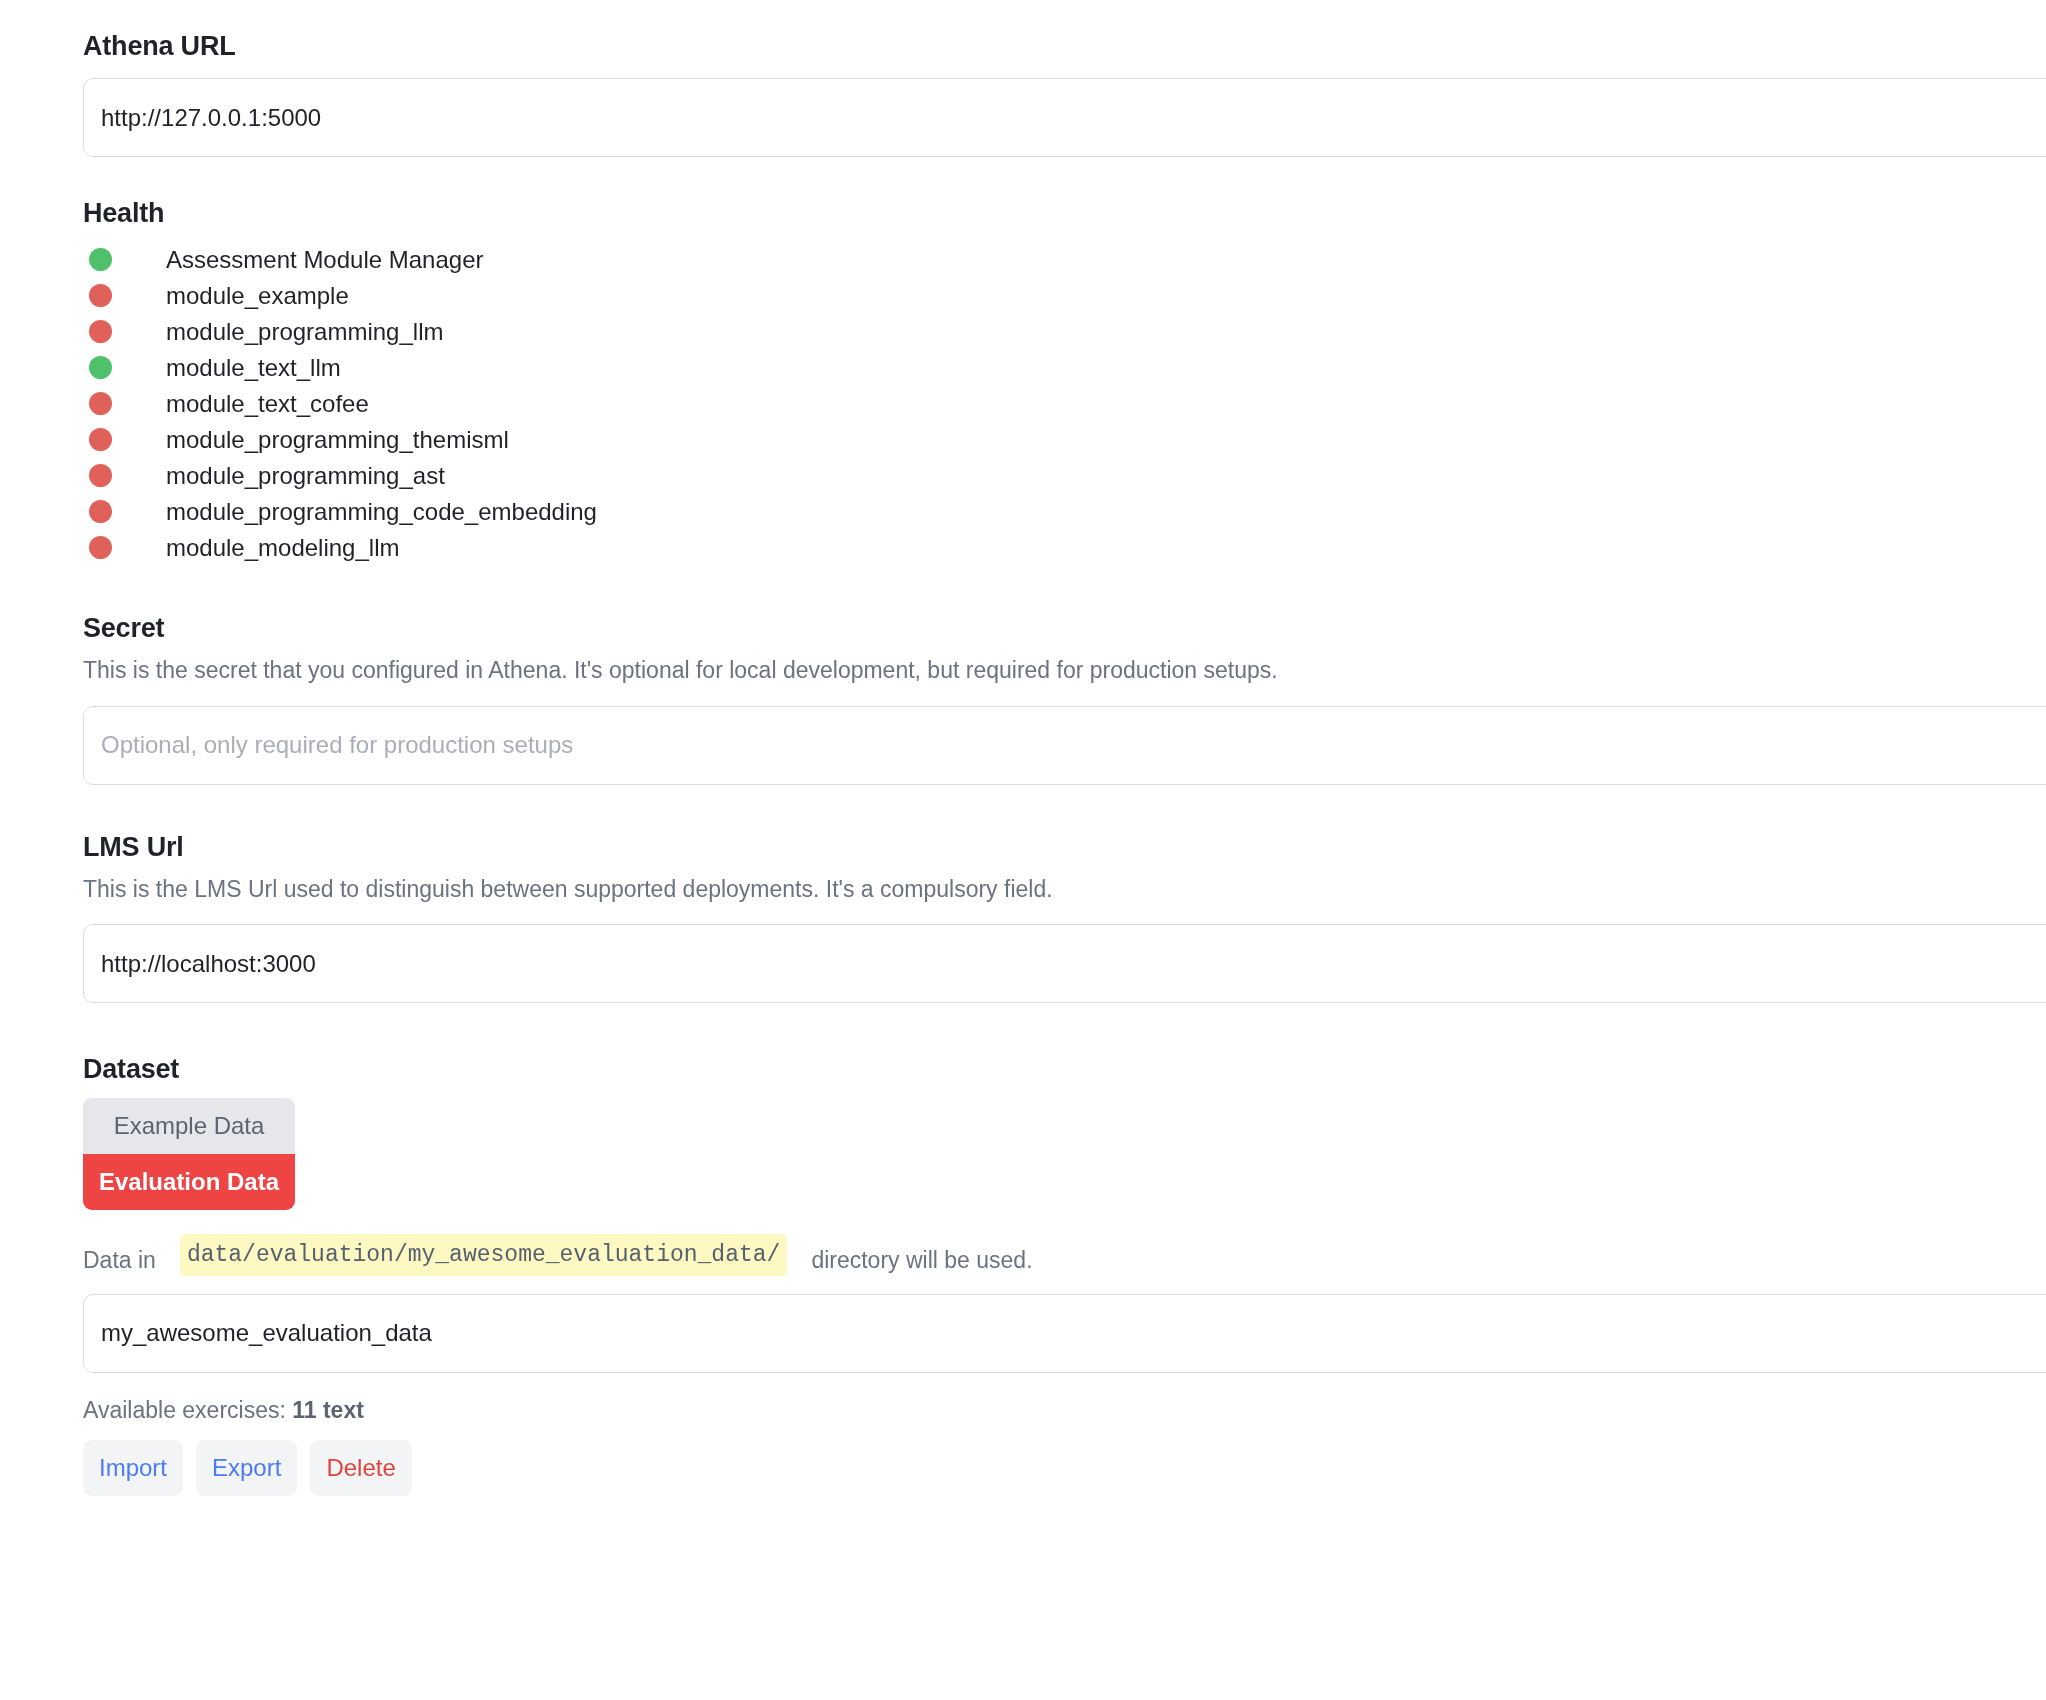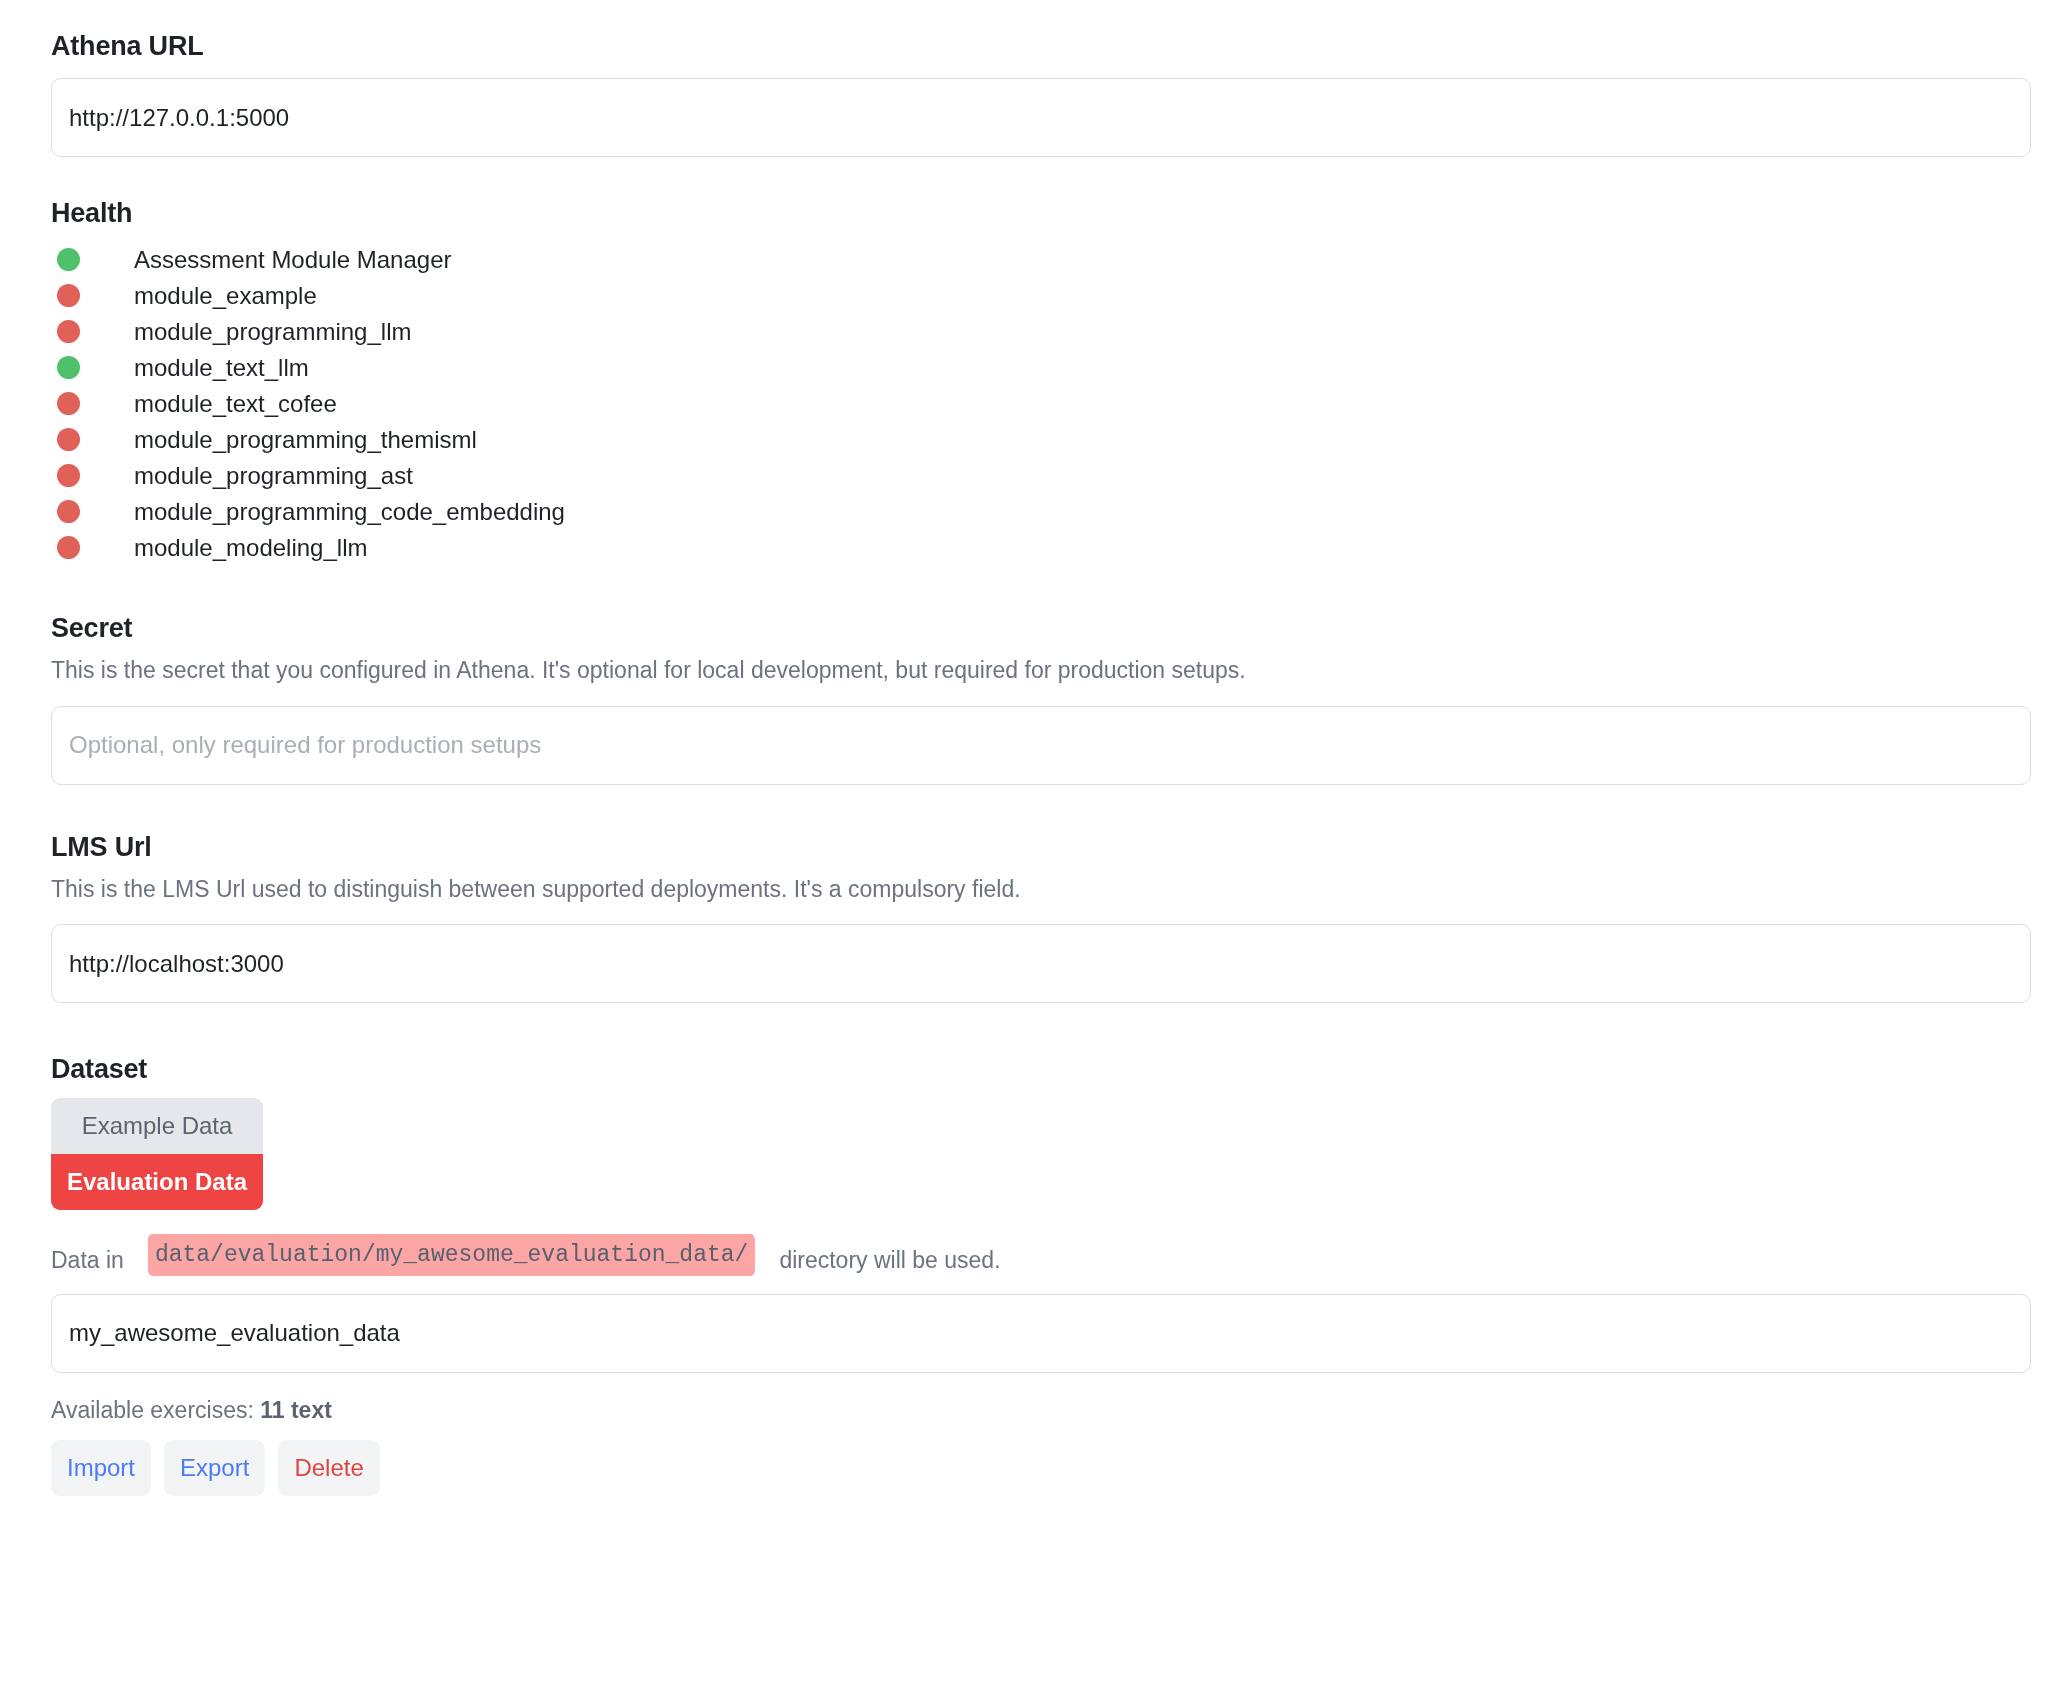--- a/index.html
+++ b/index.html
@@ -16,20 +16,21 @@
     width: 2046px;
     height: 1700px;
     background: #ffffff;
     border-radius: 26px;
     overflow: hidden;
     position: relative;
   }
 
   .page {
     padding: 30px 33px 0 51px;
+    margin-left: 32px;
   }
 
   
   .section-heading {
     font-size: 27px;
     font-weight: bold;
     color: #1f2329;
     letter-spacing: -0.2px;
     line-height: 1.2;
   }
@@ -100,21 +101,21 @@
     line-height: 56px;
     white-space: nowrap;
   }
   .toggle-btn.inactive { background: #e5e7eb; color: #5b6470; }
   .toggle-btn.active   { background: #ef4444; color: #ffffff; font-weight: bold; }
 
   
   .inline-code {
     font-family: "Liberation Mono", monospace;
     font-size: 23px;
-    background: #fca5a5;
+    background: #fef9c3;
     color: #57606e;
     border-radius: 5px;
     padding: 5px 7px;
   }
 
   .inline-note {
     font-size: 23px;
     color: #6b7280;
     line-height: 1.4;
     display: flex;

